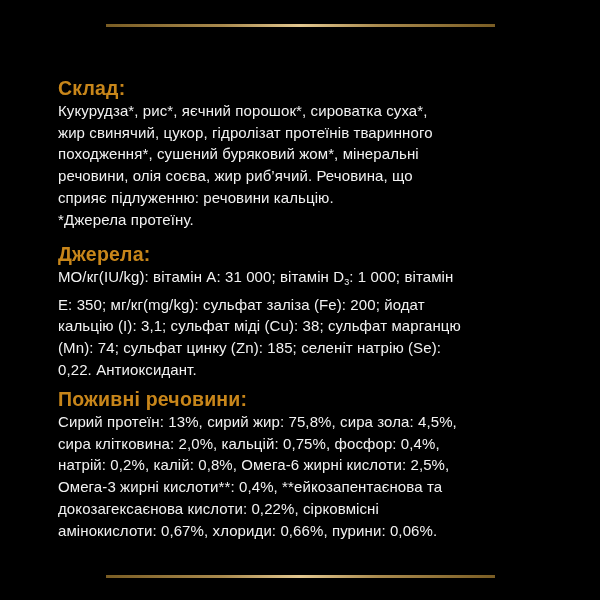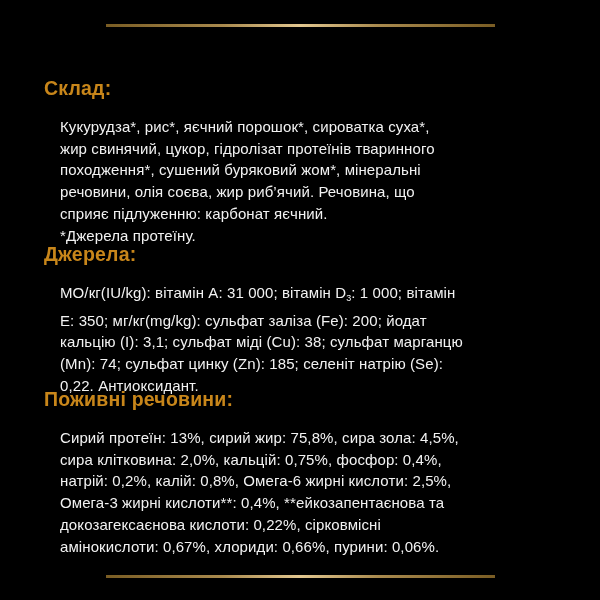--- a/index.html
+++ b/index.html
@@ -6,46 +6,46 @@
   body {
     width: 600px; height: 600px; background: #000000; position: relative; overflow: hidden;
     font-family: "Liberation Sans", "DejaVu Sans", sans-serif;
   }
   .gold-line {
     position: absolute; left: 106px; width: 389px; height: 3px;
     background: linear-gradient(90deg, #7a5d24 0%, #a98a4e 30%, #e2c790 50%, #a98a4e 70%, #7a5d24 100%);
   }
   .top-line { top: 24px; }
   .bottom-line { top: 575px; }
-  .section { position: absolute; left: 44px; width: 500px; }
+  .section { position: absolute; left: 58px; width: 500px; }
   .heading {
     color: #c8861a; font-weight: bold; font-size: 19.5px; line-height: 24px; margin: 0; letter-spacing: 0.2px;
   }
   .body-text {
-    color: #f2f2f2; font-size: 15px; line-height: 21.7px; margin: 16px; letter-spacing: 0.1px;
+    color: #f2f2f2; font-size: 15px; line-height: 21.7px; margin: 0; letter-spacing: 0.1px;
   }
   .line { display: block; white-space: nowrap; }
   .sub { font-size: 9px; vertical-align: -3px; }
   #sec-composition { top: 76px; }
   #sec-additives { top: 242px; }
   #sec-nutrients { top: 387px; }
 </style>
 </head>
 <body>
 
 <div class="gold-line top-line"></div>
 
 <div class="section" id="sec-composition">
   <h2 class="heading">Склад:</h2>
   <p class="body-text">
     <span class="line">Кукурудза*, рис*, яєчний порошок*, сироватка суха*,</span>
     <span class="line">жир свинячий, цукор, гідролізат протеїнів тваринного</span>
     <span class="line">походження*, сушений буряковий жом*, мінеральні</span>
     <span class="line">речовини, олія соєва, жир риб’ячий. Речовина, що</span>
-    <span class="line">сприяє підлуженню: карбонат яєчний.</span>
+    <span class="line">сприяє підлуженню: речовини кальцію.</span>
     <span class="line">*Джерела протеїну.</span>
   </p>
 </div>
 
 <div class="section" id="sec-additives">
   <h2 class="heading">Джерела:</h2>
   <p class="body-text">
     <span class="line"><span>МО/кг(IU/kg): вітамін А: 31 000; вітамін D</span><span class="sub">3</span><span>: 1 000; вітамін</span></span>
     <span class="line">Е: 350; мг/кг(mg/kg): сульфат заліза (Fe): 200; йодат</span>
     <span class="line">кальцію (I): 3,1; сульфат міді (Cu): 38; сульфат марганцю</span>

